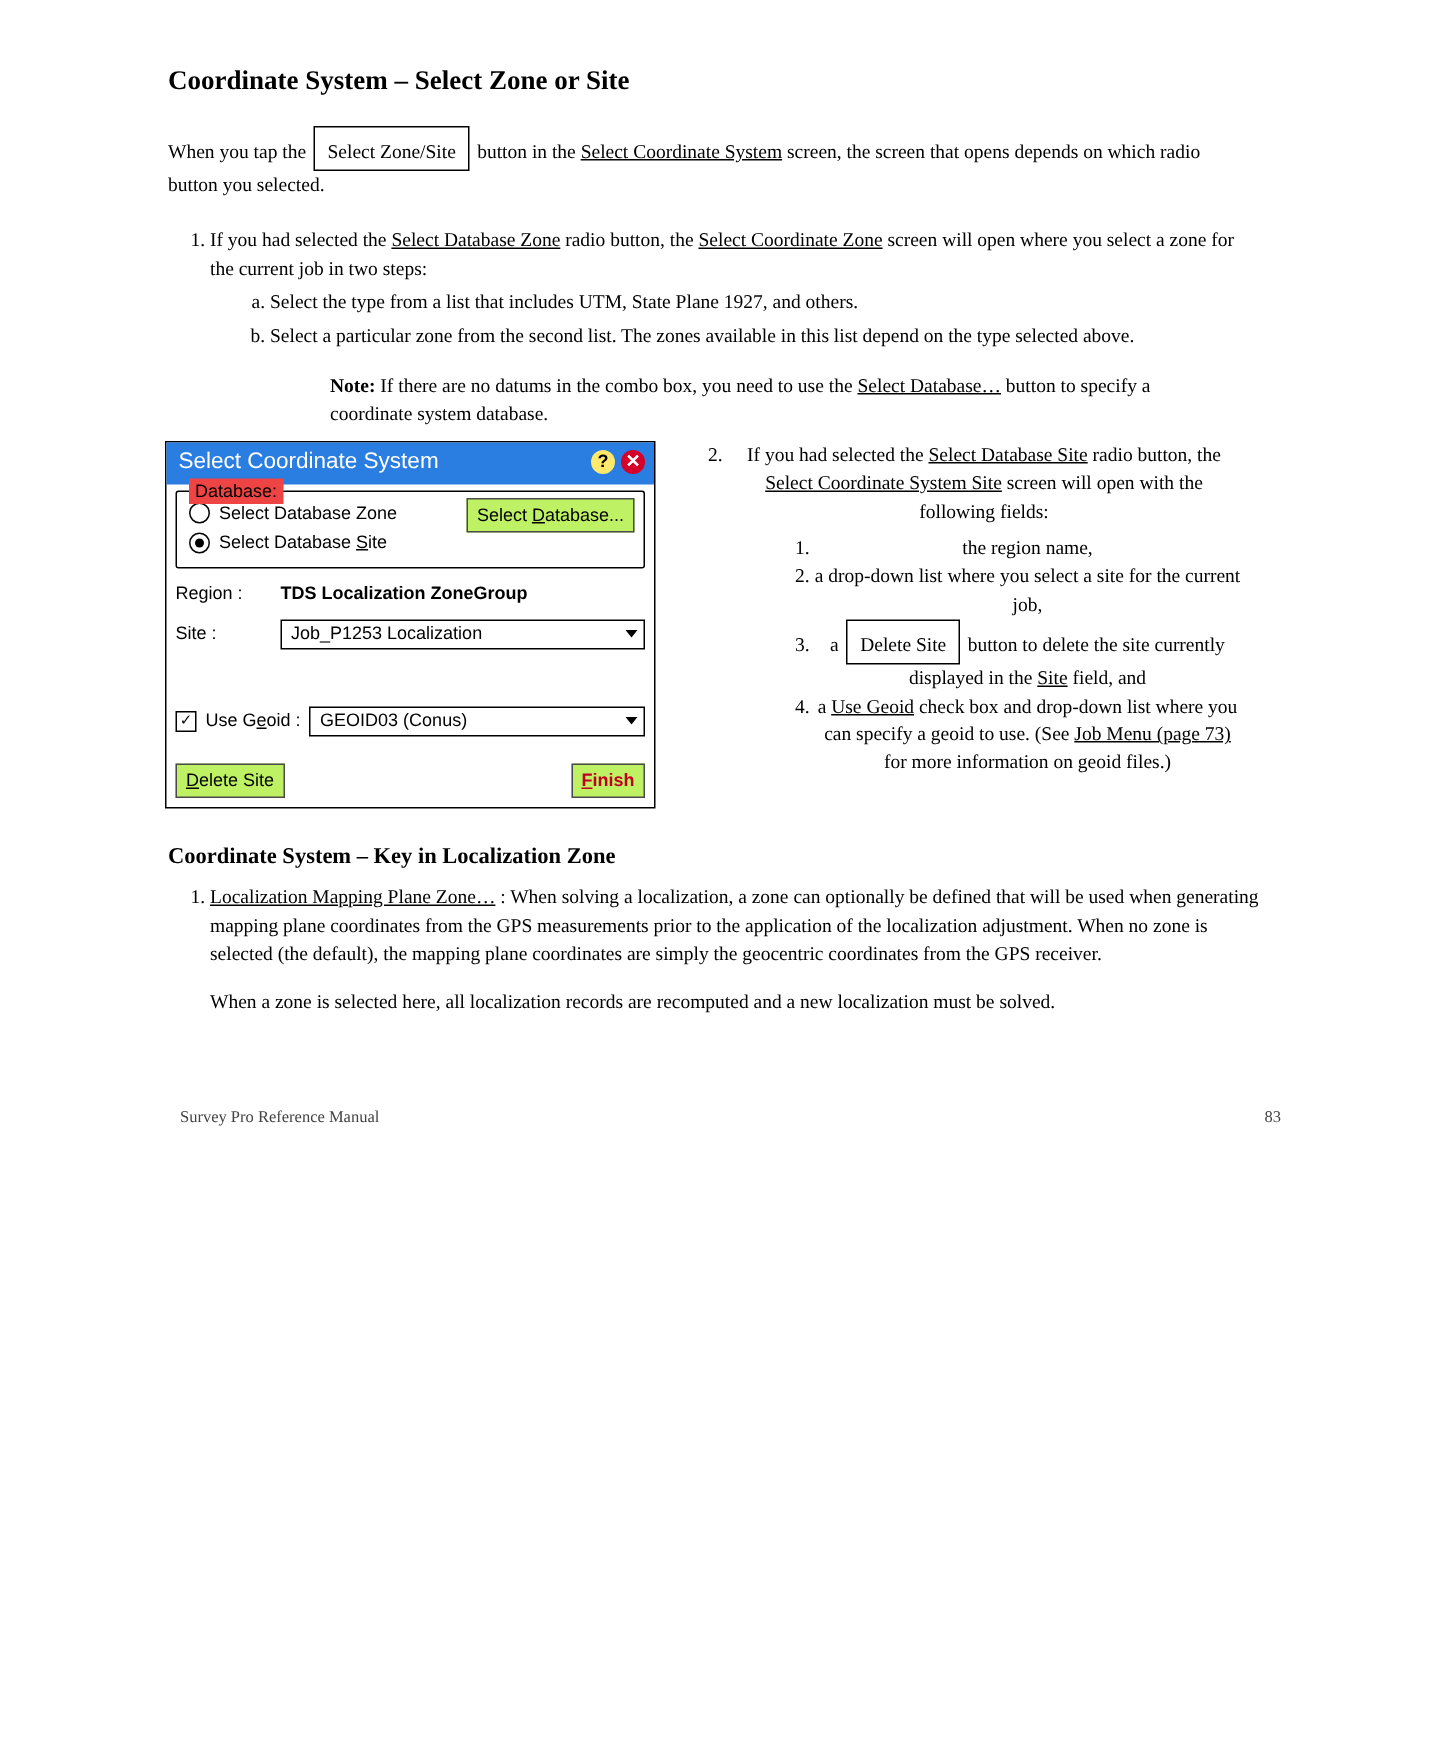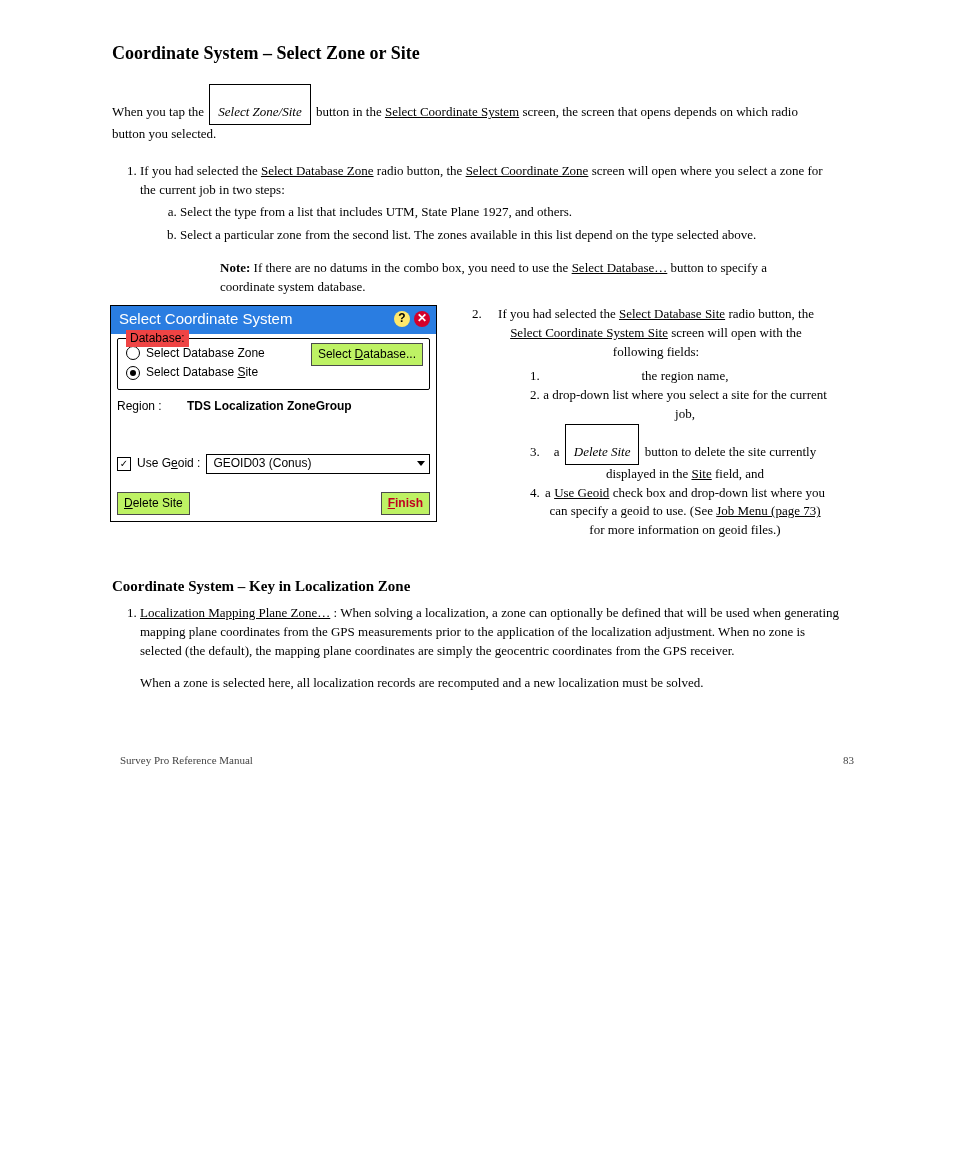--- a/index.html
+++ b/index.html
@@ -21,23 +21,22 @@
     margin: 0 0 18px 12px;
   }
   .subtitle {
     font-size: 13px;
     margin: 0 0 18px 12px;
     max-width: 720px;
   }
   .boxed {
     border: 1px solid #000;
     display: inline-block;
-    padding: 18px 8px 2px 8px;
+    padding: 7px 8px 2px 8px;
     margin: 0 2px;
-    font-style: italic;
   }
   .ul {
     text-decoration: underline;
   }
   ol.steps {
     list-style: decimal;
     margin: 0 0 14px 40px;
     padding: 0;
     max-width: 700px;
   }
@@ -210,20 +209,27 @@
               </span>
             <span>Select Database <span class="underletter">S</span>ite</span>
           </div>
         </div>
 
         <div class="row">
           <span class="lbl">Region :</span>
           <span style="font-weight:bold;">TDS Localization ZoneGroup</span>
         </div>
 
+        <div class="row">
+          <span class="lbl">Site :</span>
+          <span class="select">
+            <span>Job_P1253 Localization</span>
+            <span class="tri"></span>
+          </span>
+        </div>
 
         <div style="height:22px;"></div>
 
         <div class="row">
           <span class="chk">
               <span class="mark">✓</span>
             </span>
           <span style="margin-right:6px;">Use G<span class="underletter">e</span>oid :</span>
           <span class="select">
             <span>GEOID03 (Conus)</span>

